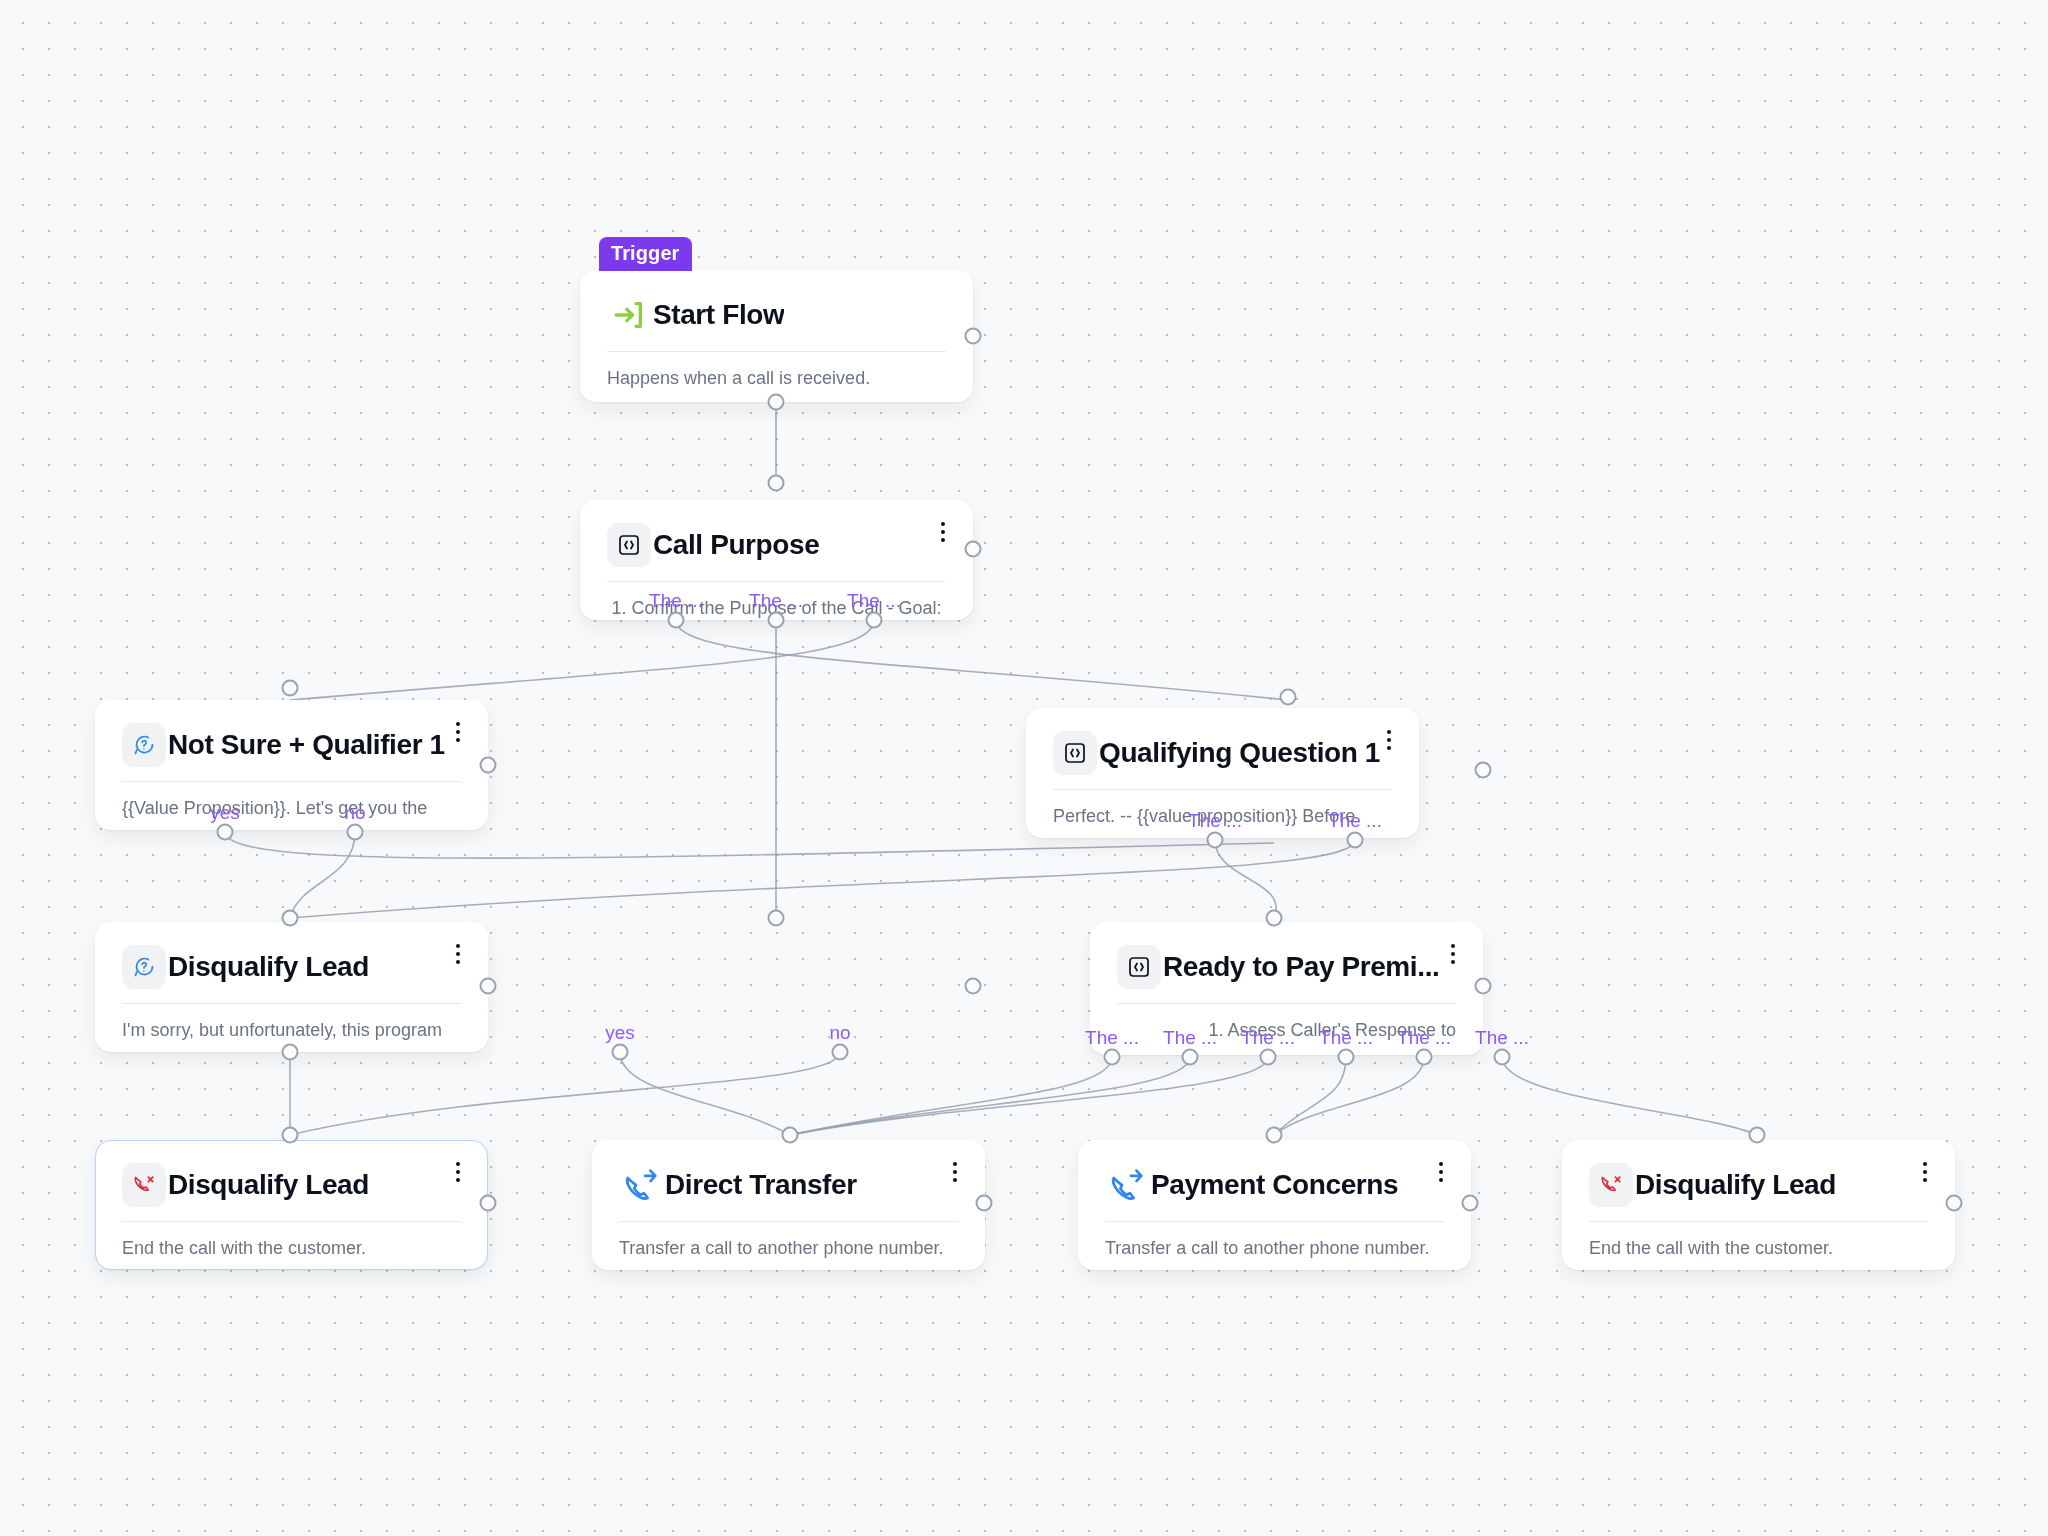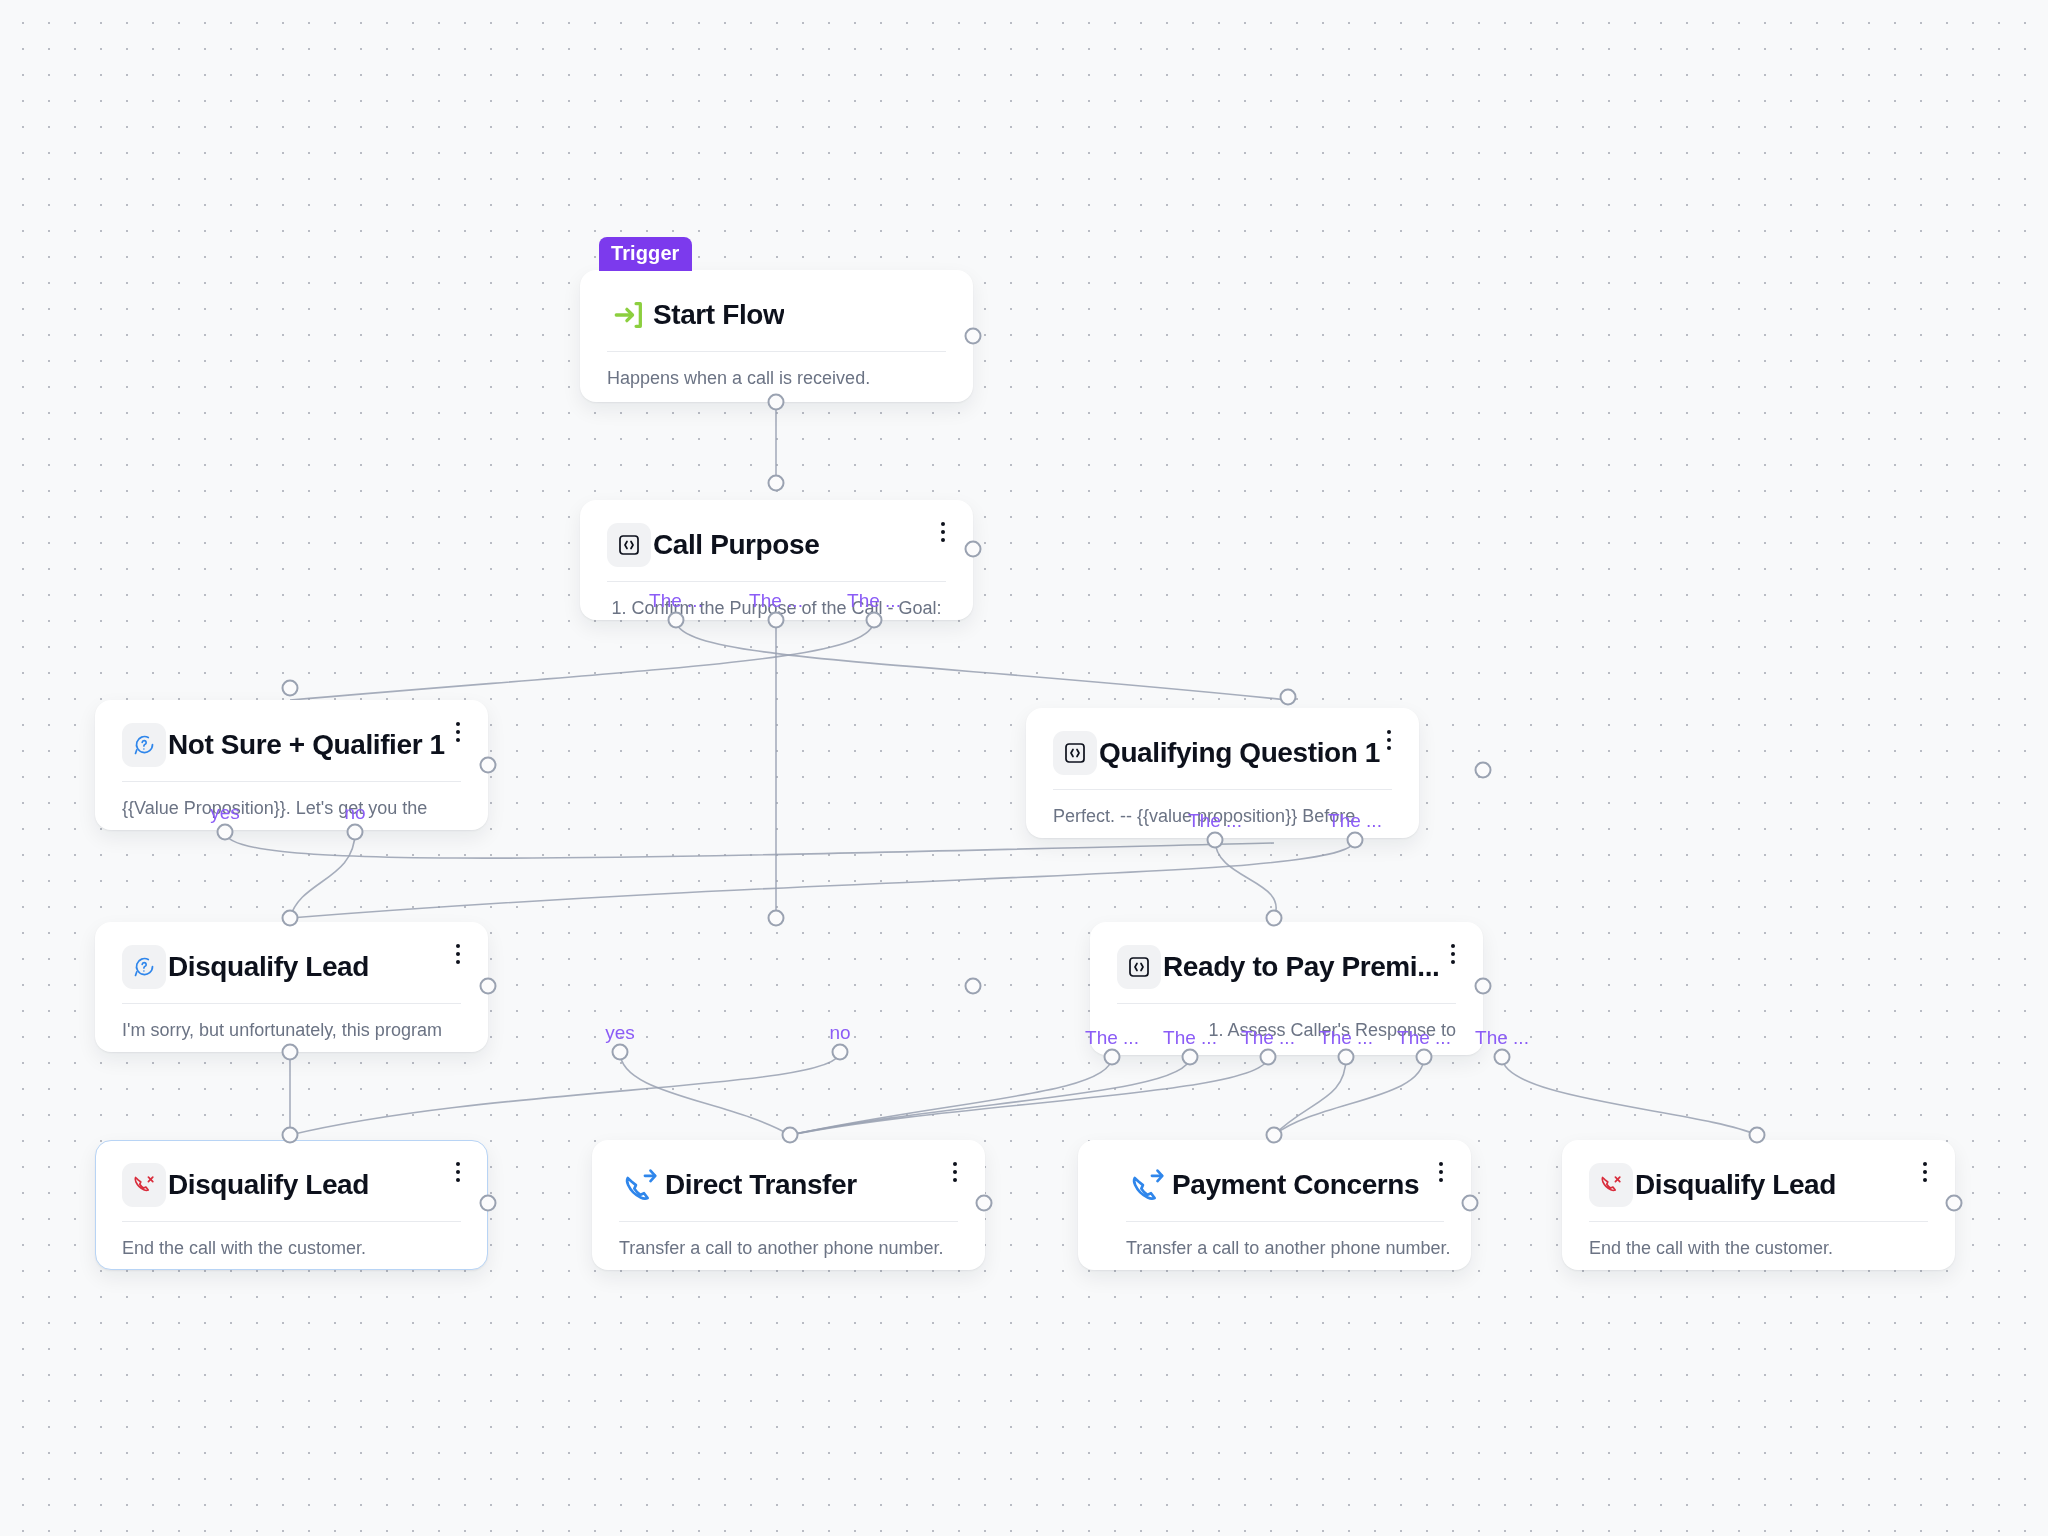--- a/index.html
+++ b/index.html
@@ -297,21 +297,21 @@
         </svg>
       </span>
       <span class="node-title">Direct Transfer</span>
     </div>
     <div class="divider"></div>
     <div class="node-desc">Transfer a call to another phone number.</div>
   </div>
   <div class="port" style="left:790px;top:1135px;"></div>
   <div class="port" style="left:984px;top:1203px;"></div>
 
-  <div class="node" style="left:1078px;top:1140px;width:393px;height:130px;padding-left:21px;">
+  <div class="node" style="left:1078px;top:1140px;width:393px;height:130px;">
     <div class="kebab">
         <i></i>
         <i></i>
         <i></i>
       </div>
     <div class="node-head">
       <span class="icon-plain">
         <svg width="38" height="38" viewBox="0 0 24 24" fill="none" stroke="#2f86eb" stroke-width="1.7" stroke-linecap="round" stroke-linejoin="round">
           <path d="M3.6 7.6c-.6 1.2-.5 2.7.3 4.4 1.5 3.3 4.6 6.4 7.9 7.9 1.7.8 3.2.9 4.4.3l-2.3-3-2.2 1c-1.5-.9-3-2.4-3.9-3.9l1-2.2-3-2.5z"></path>
           <path d="M14.5 6.2h6.3"></path>

